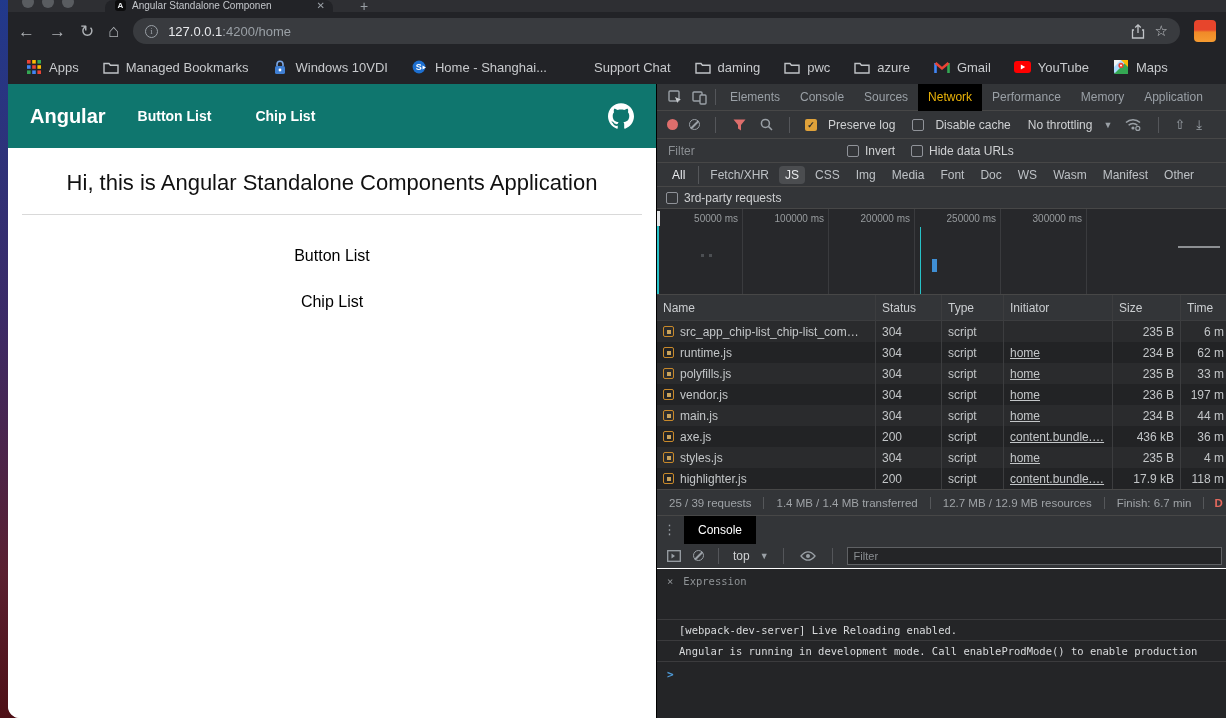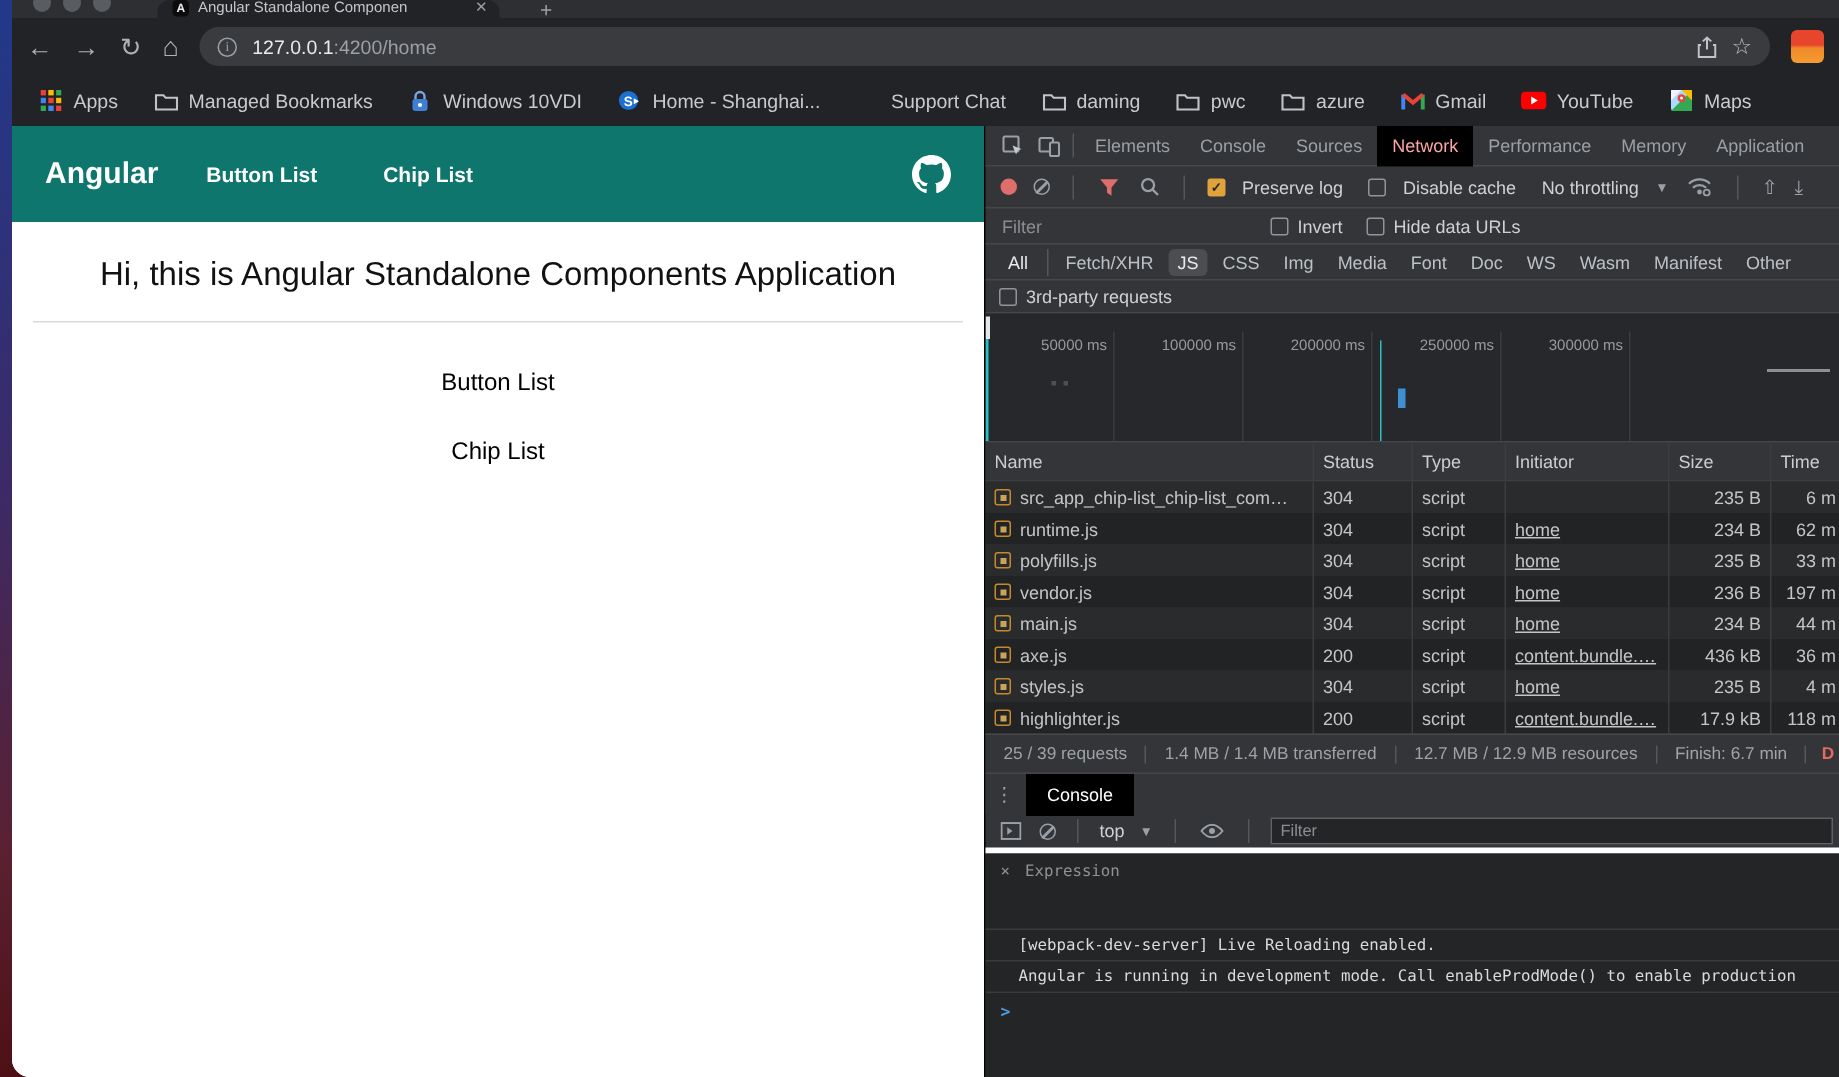--- a/index.html
+++ b/index.html
@@ -53,21 +53,21 @@
   .app-links{margin-top:32px;display:flex;flex-direction:column;gap:28px;}
   .app-link{font-size:16px;color:#000;text-decoration:none;}
   
   .devtools{width:570px;flex:none;background:#333538;display:flex;flex-direction:column;
     color:#c3c6c8;font-size:12px;border-left:1px solid #000;min-width:0;}
   .dt-row{display:flex;align-items:center;flex:none;}
   .dt-tabbar{height:27px;background:#333538;border-bottom:1px solid #474747;padding:0 6px;gap:0;}
   .dt-ic{display:flex;align-items:center;justify-content:center;width:24px;height:20px;flex:none;}
   .vsep{width:1px;height:16px;background:#54565a;margin:0 4px;flex:none;}
   .dt-tab{padding:0 10px;height:27px;display:flex;align-items:center;color:#9aa0a6;white-space:nowrap;}
-  .dt-tab.active{background:#000;color:#fca5a5;}
+  .dt-tab.active{background:#000;color:#eab308;}
   .net-toolbar{height:28px;border-bottom:1px solid #474747;padding:0 10px;gap:11px;}
   .rec-dot{width:11px;height:11px;border-radius:50%;background:#de6e6c;flex:none;}
   .block-ic{width:11px;height:11px;border-radius:50%;border:1.5px solid #9aa0a6;position:relative;flex:none;}
   .block-ic::after{content:"";position:absolute;left:-1px;top:4px;width:11px;height:1.5px;background:#9aa0a6;transform:rotate(-45deg);}
   .cb{width:12px;height:12px;border-radius:2px;flex:none;display:flex;align-items:center;justify-content:center;}
   .cb.on{background:#e0a23a;color:#2b2b2b;font-size:9px;font-weight:bold;}
   .cb.off{border:1px solid #909399;}
   .lbl{color:#cfd1d3;white-space:nowrap;}
   .caret{color:#9aa0a6;font-size:9px;}
   .arrow-ic{color:#9aa0a6;font-size:13px;}
@@ -76,21 +76,21 @@
     font-family:"Liberation Sans",sans-serif;}
   .flt-input::placeholder{color:#8a8e92;}
   .type-row{height:24px;border-bottom:1px solid #474747;padding:0 9px;gap:0;}
   .type-item{padding:2px 6px;margin-right:4px;border-radius:4px;color:#bdc1c5;white-space:nowrap;flex:none;}
   .type-item:nth-child(1){color:#e8eaed;}
   .type-item:nth-child(2){border-left:1px solid #55575a;border-radius:0;padding-left:11px;margin-left:3px;}
   .type-item.active{background:#4b4d50;color:#e8eaed;}
   .blocked-wrap{display:flex;align-items:center;gap:6px;margin-left:14px;overflow:hidden;flex:1;min-width:0;}
   .third-row{height:22px;border-bottom:1px solid #474747;padding:0 9px;gap:6px;}
   .timeline{height:86px;background:#27282b;position:relative;border-bottom:1px solid #474747;flex:none;overflow:hidden;}
-  .ticks{position:absolute;inset:0;display:flex;margin-top:12px;}
+  .ticks{position:absolute;inset:0;display:flex;}
   .tick{width:86px;flex:none;border-right:1px solid #3a3b3e;color:#989c9f;font-size:10px;
     text-align:right;padding:4px 4px 0 0;white-space:nowrap;}
   .tl-handle{position:absolute;left:0;top:2px;width:3px;height:15px;background:#e4e6e8;}
   .tl-leftline{position:absolute;left:0;top:17px;bottom:0;width:2px;background:#27c2c8;}
   .tl-vline{position:absolute;left:263px;top:18px;bottom:0;width:1px;background:#27c2c8;}
   .tl-bluebar{position:absolute;left:275px;top:50px;width:5px;height:13px;background:#3f8fd4;}
   .tl-grayline{position:absolute;right:6px;top:37px;width:42px;height:2px;background:#8d9093;}
   .tl-dot{position:absolute;width:3px;height:3px;background:#4c4f53;top:45px;}
   
   .grid-head{height:26px;background:#333538;border-bottom:1px solid #3c3d3f;font-size:12px;color:#cbced1;}
@@ -112,21 +112,21 @@
   .init-link:not(:empty){text-decoration:underline;}
   .summary{height:26px;background:#333538;border-top:1px solid #474747;padding:0 10px;
     color:#9fa3a7;font-size:11.5px;gap:0;overflow:hidden;}
   .sum-item{padding:0 12px;border-right:1px solid #55575a;white-space:nowrap;flex:none;}
   .sum-item:first-child{padding-left:2px;}
   .dom-red{color:#e4695e;padding:0 10px;font-weight:bold;white-space:nowrap;}
   
   .drawer-tabs{height:28px;background:#333538;border-top:1px solid #474747;padding:0 6px;gap:8px;}
   .dots{color:#9aa0a6;font-size:13px;letter-spacing:0;}
   .drawer-tab{height:28px;display:flex;align-items:center;padding:0 14px;background:#000;color:#fff;}
-  .con-toolbar{height:26px;border-bottom:4px solid #ffffff;padding:0 8px;gap:10px;}
+  .con-toolbar{height:26px;border-bottom:1px solid #ffffff;padding:0 8px;gap:10px;}
   .con-filter{height:18px;background:#242527;border:1px solid #5f6164;color:#ddd;font-size:11px;
     padding:0 6px;width:375px;outline:none;font-family:"Liberation Sans",sans-serif;flex:none;}
   .con-filter::placeholder{color:#8a8e92;}
   .console-area{flex:1;background:#242527;font-family:"DejaVu Sans Mono",monospace;min-height:0;
     display:flex;flex-direction:column;overflow:hidden;}
   .expr-row{height:24px;display:flex;align-items:center;gap:10px;color:#8f9396;font-size:10.5px;
     padding:0 10px;flex:none;}
   .con-msgs{margin-top:26px;border-top:1px solid #3b3b3d;}
   .con-msg{height:21px;line-height:21px;border-bottom:1px solid #3b3b3d;color:#d9dbdd;font-size:10.5px;
     padding-left:22px;white-space:pre;overflow:hidden;}

